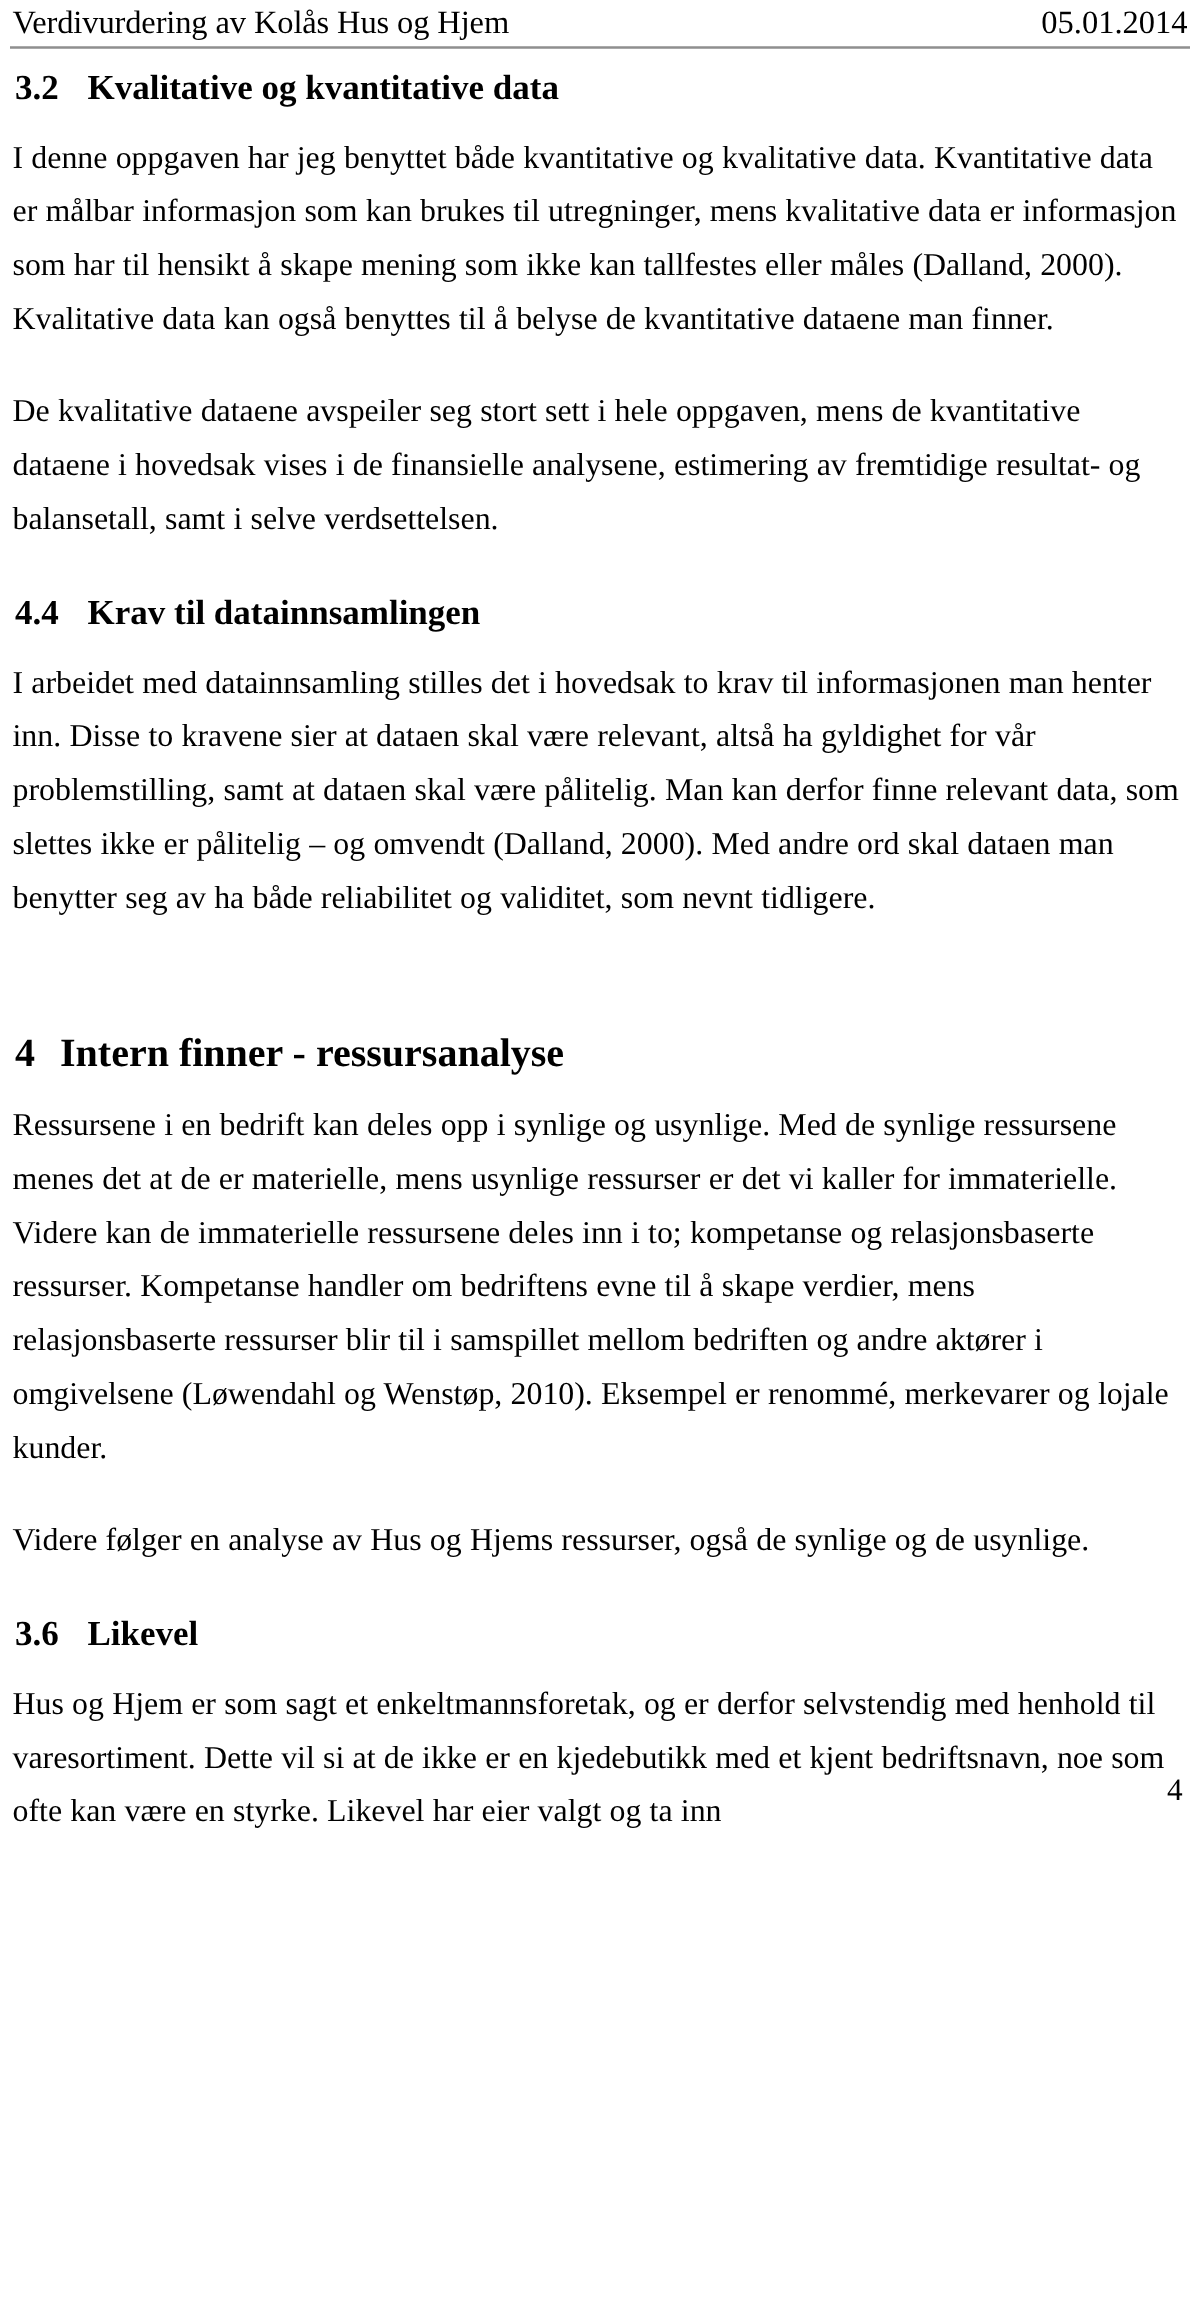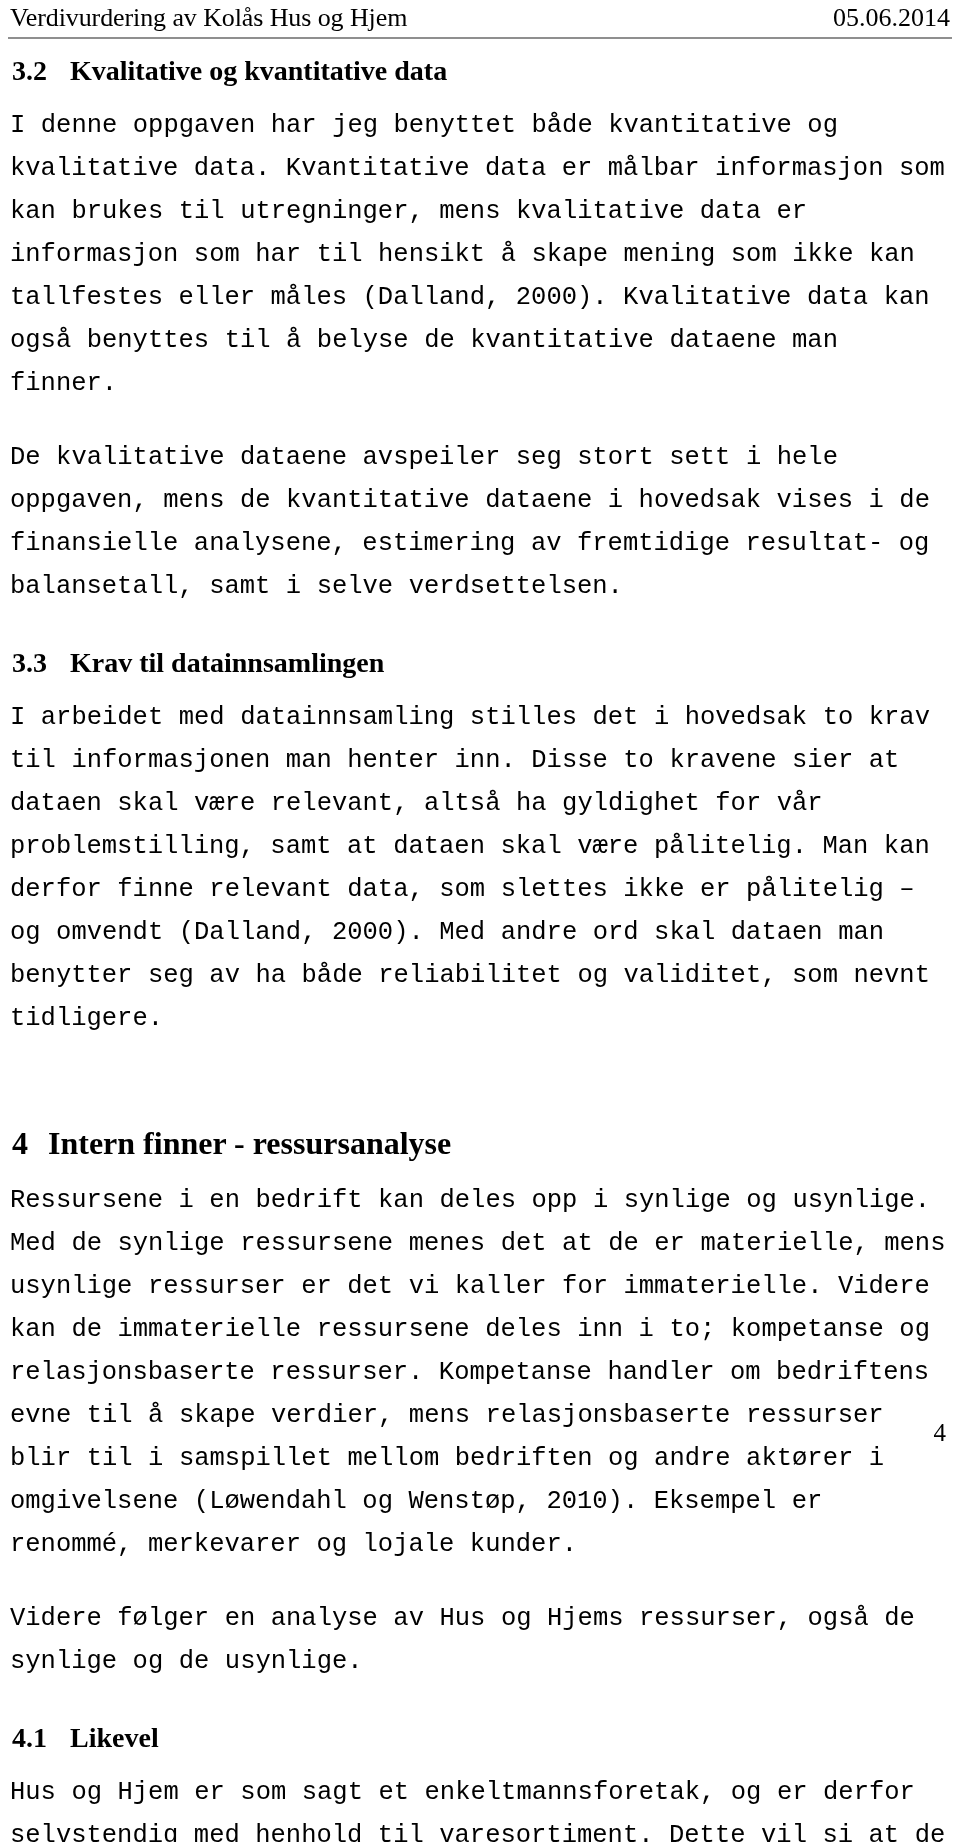--- a/index.html
+++ b/index.html
@@ -67,21 +67,20 @@
   .sec-title { flex: 1 1 auto; }
 
   
   p.body {
     font-size: 25.5px;
     line-height: 43px;
     margin: 0;
     padding: 0 4px 0 2px;
     text-align: left;
     word-spacing: 0.2px;
-    font-family: Liberation Mono, monospace;
   }
 
   .gap-sm { height: 9px; }
   .gap-md { height: 31px; }
   .gap-xxl { height: 76px; }
 
   
   .page-number {
     position: absolute;
     right: 14px;
@@ -90,40 +89,40 @@
     line-height: 30px;
   }
 </style>
 </head>
 <body>
 
 <div class="page">
 
   <div class="doc-header">
     <span class="header-title">Verdivurdering av Kolås Hus og Hjem</span>
-    <span class="header-date">05.06.2014</span>
+    <span class="header-date">05.01.2014</span>
   </div>
 
   <h2 class="sec-heading">
     <span class="sec-num">3.2</span>
     <span class="sec-title">Kvalitative og kvantitative data</span>
   </h2>
 
   <div class="gap-sm"></div>
 
   <p class="body">I denne oppgaven har jeg benyttet både kvantitative og kvalitative data. Kvantitative data er målbar informasjon som kan brukes til utregninger, mens kvalitative data er informasjon som har til hensikt å skape mening som ikke kan tallfestes eller måles (Dalland, 2000). Kvalitative data kan også benyttes til å belyse de kvantitative dataene man finner.</p>
 
   <div class="gap-md"></div>
 
   <p class="body">De kvalitative dataene avspeiler seg stort sett i hele oppgaven, mens de kvantitative dataene i hovedsak vises i de finansielle analysene, estimering av fremtidige resultat- og balansetall, samt i selve verdsettelsen.</p>
 
   <div class="gap-md"></div>
 
   <h2 class="sec-heading">
-    <span class="sec-num">3.3</span>
+    <span class="sec-num">4.4</span>
     <span class="sec-title">Krav til datainnsamlingen</span>
   </h2>
 
   <div class="gap-sm"></div>
 
   <p class="body">I arbeidet med datainnsamling stilles det i hovedsak to krav til informasjonen man henter inn. Disse to kravene sier at dataen skal være relevant, altså ha gyldighet for vår problemstilling, samt at dataen skal være pålitelig. Man kan derfor finne relevant data, som slettes ikke er pålitelig – og omvendt (Dalland, 2000). Med andre ord skal dataen man benytter seg av ha både reliabilitet og validitet, som nevnt tidligere.</p>
 
   <div class="gap-xxl"></div>
 
   <h2 class="sec-heading-major">
@@ -135,21 +134,21 @@
 
   <p class="body">Ressursene i en bedrift kan deles opp i synlige og usynlige. Med de synlige ressursene menes det at de er materielle, mens usynlige ressurser er det vi kaller for immaterielle. Videre kan de immaterielle ressursene deles inn i to; kompetanse og relasjonsbaserte ressurser. Kompetanse handler om bedriftens evne til å skape verdier, mens relasjonsbaserte ressurser blir til i samspillet mellom bedriften og andre aktører i omgivelsene (Løwendahl og Wenstøp, 2010). Eksempel er renommé, merkevarer og lojale kunder.</p>
 
   <div class="gap-md"></div>
 
   <p class="body">Videre følger en analyse av Hus og Hjems ressurser, også de synlige og de usynlige.</p>
 
   <div class="gap-md"></div>
 
   <h2 class="sec-heading">
-    <span class="sec-num">4.1</span>
+    <span class="sec-num">3.6</span>
     <span class="sec-title">Likevel</span>
   </h2>
 
   <div class="gap-sm"></div>
 
   <p class="body">Hus og Hjem er som sagt et enkeltmannsforetak, og er derfor selvstendig med henhold til varesortiment. Dette vil si at de ikke er en kjedebutikk med et kjent bedriftsnavn, noe som ofte kan være en styrke. Likevel har eier valgt og ta inn</p>
 
   <div class="page-number">4</div>
 
 </div>

